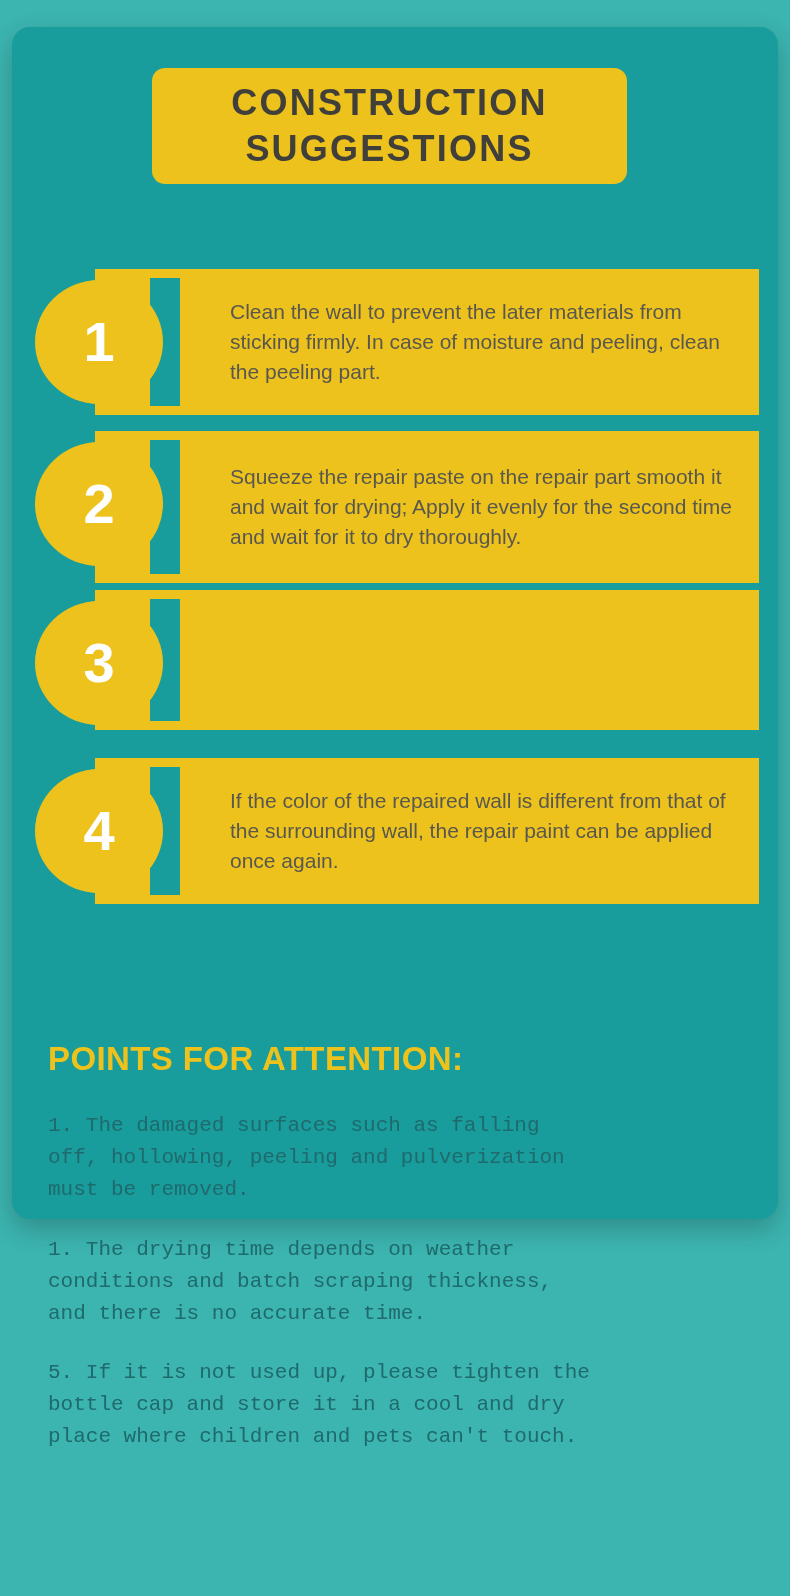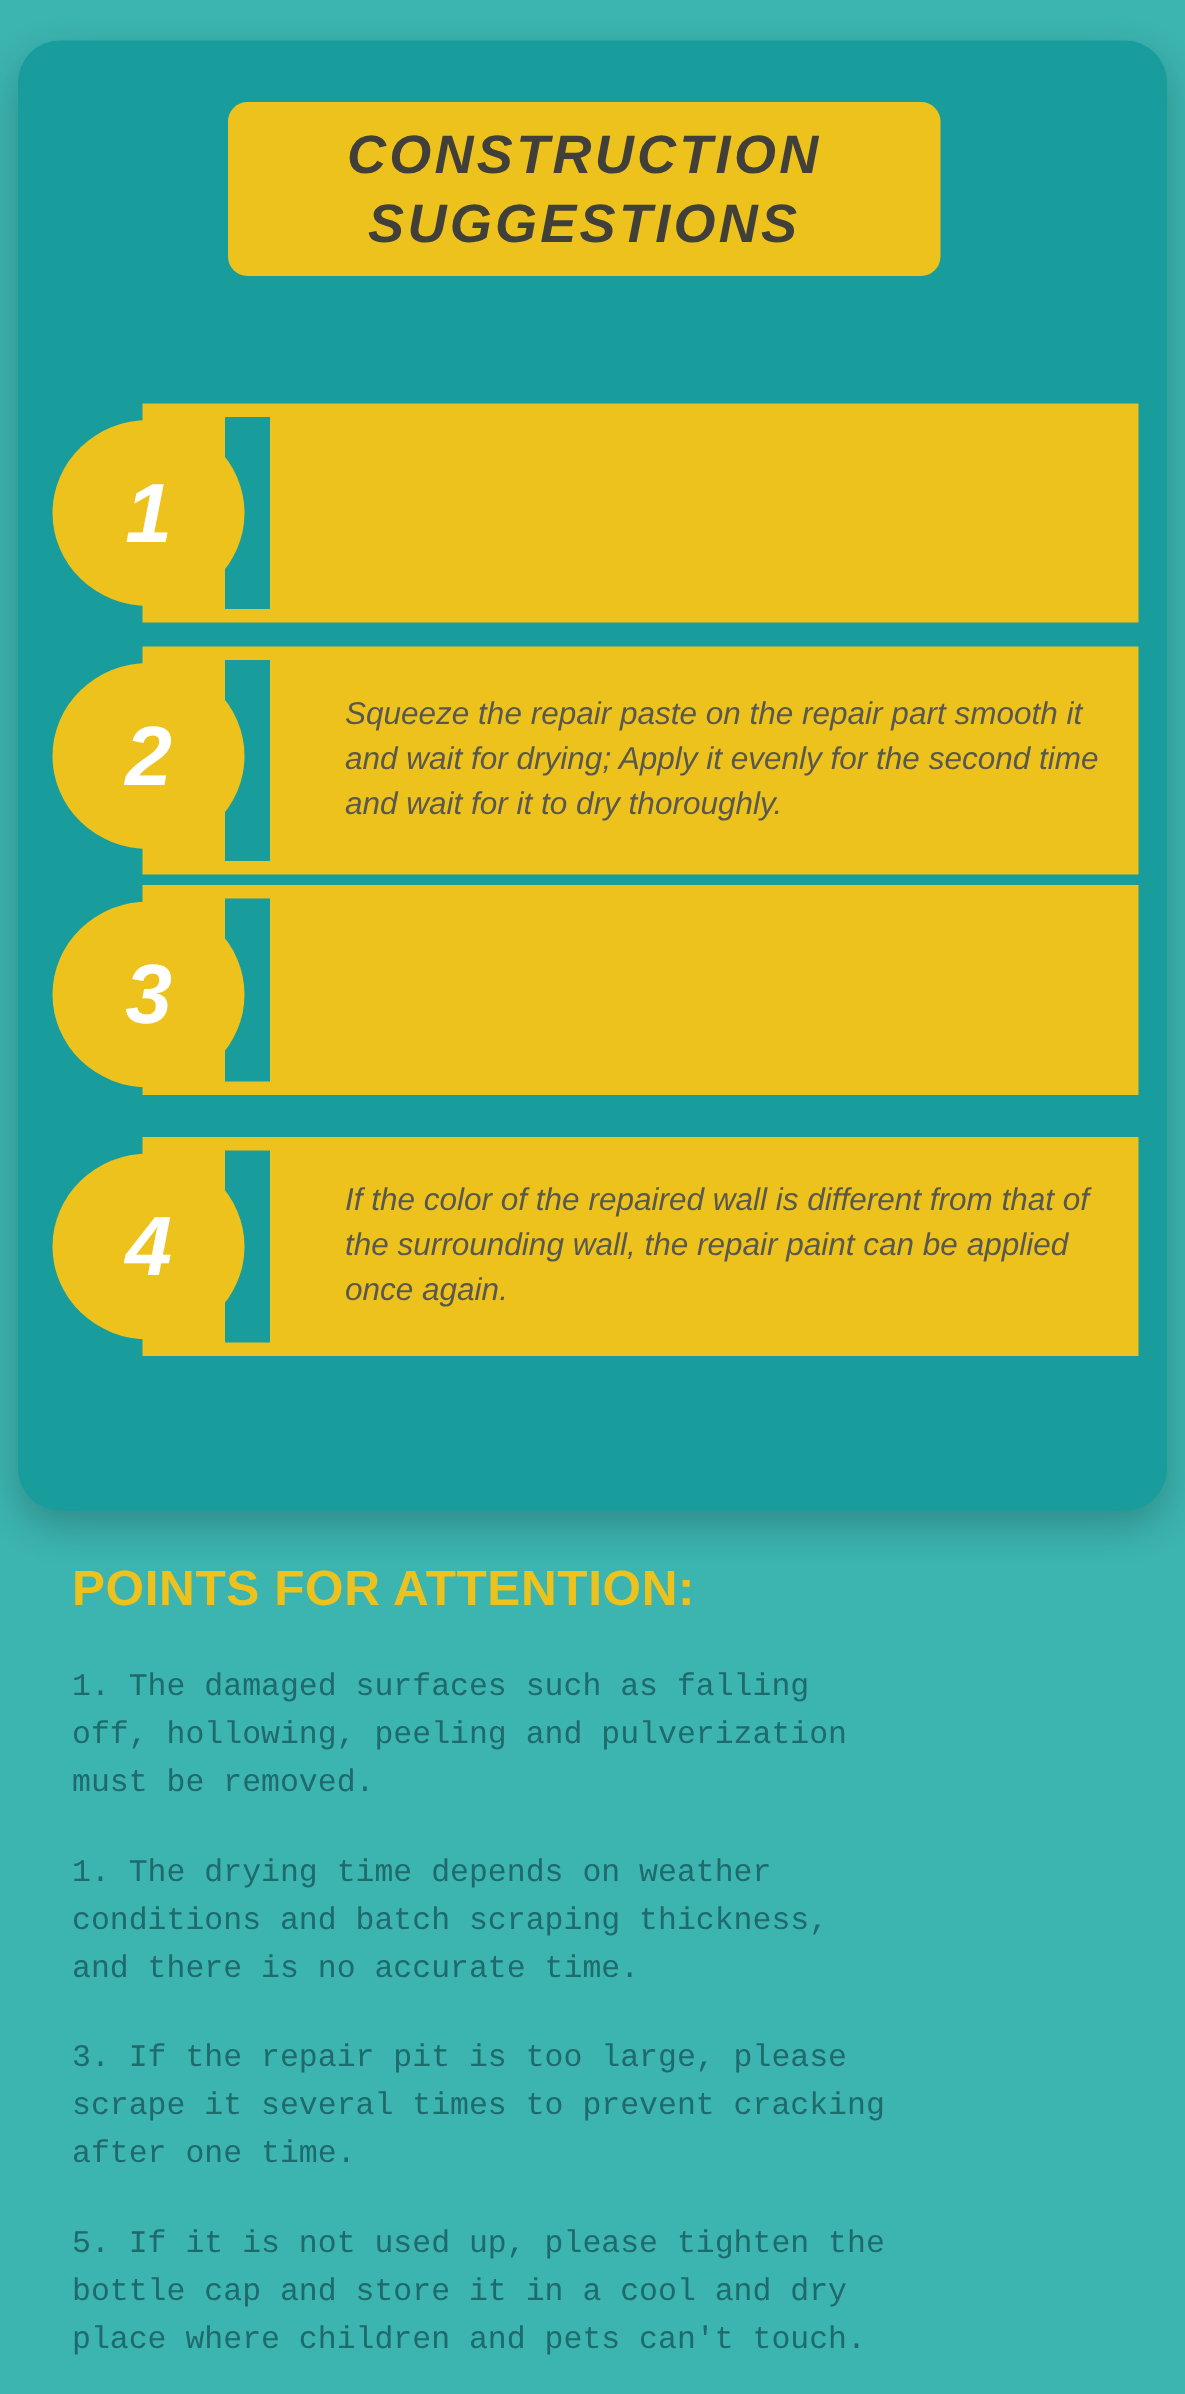--- a/index.html
+++ b/index.html
@@ -22,26 +22,25 @@
     inset: 0;
     background: #3cb4b0;
   }
 
   
   .suggestions-card {
     position: absolute;
     left: 12px;
     top: 27px;
     width: 766px;
-    height: 980px;
+    height: 1192px;
     background: #199c9c;
-    border-radius: 28px;
+    border-radius: 18px;
     box-shadow: 0 10px 26px rgba(0,0,0,0.22);
     overflow: hidden;
-    font-style: italic;
   }
 
   
   .title-pill {
     position: absolute;
     left: 140px;
     top: 41px;
     width: 475px;
     height: 116px;
     background: #eec21c;
@@ -153,20 +152,21 @@
   <div class="title-pill">
     <h1 class="title-text">CONSTRUCTION SUGGESTIONS</h1>
   </div>
 
   <div class="step" style="top:242px;height:146px;">
     <div class="step-bar"></div>
     <div class="step-notch"></div>
     <div class="step-circle">
       <span class="step-number">1</span>
     </div>
+    <p class="step-text">Clean the wall to prevent the later materials from sticking firmly. In case of moisture and peeling, clean the peeling part.</p>
   </div>
 
   <div class="step" style="top:404px;height:152px;">
     <div class="step-bar"></div>
     <div class="step-notch"></div>
     <div class="step-circle">
       <span class="step-number">2</span>
     </div>
     <p class="step-text">Squeeze the repair paste on the repair part smooth it and wait for drying; Apply it evenly for the second time and wait for it to dry thoroughly.</p>
   </div>
@@ -188,15 +188,14 @@
     <p class="step-text">If the color of the repaired wall is different from that of the surrounding wall, the repair paint can be applied once again.</p>
   </div>
 
 </section>
 
 <section class="attention">
   <h2 class="attention-title">POINTS FOR ATTENTION:</h2>
 
   <p class="attention-item">1. The damaged surfaces such as falling off, hollowing, peeling and pulverization must be removed.</p>
   <p class="attention-item">1. The drying time depends on weather conditions and batch scraping thickness, and there is no accurate time.</p>
-  <p class="attention-item">3. If the repair pit is too large, please scrape it several times to prevent cracking after one time.</p>
   <p class="attention-item">5. If it is not used up, please tighten the bottle cap and store it in a cool and dry place where children and pets can't touch.</p>
 </section>
 
 </body></html>

